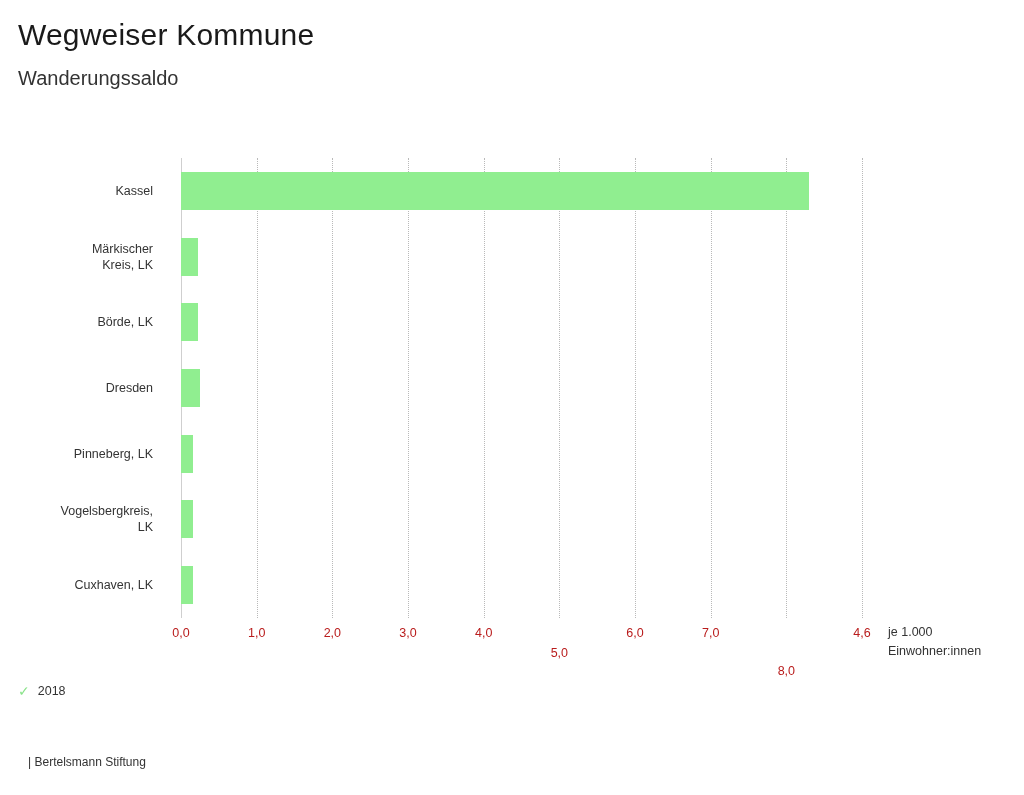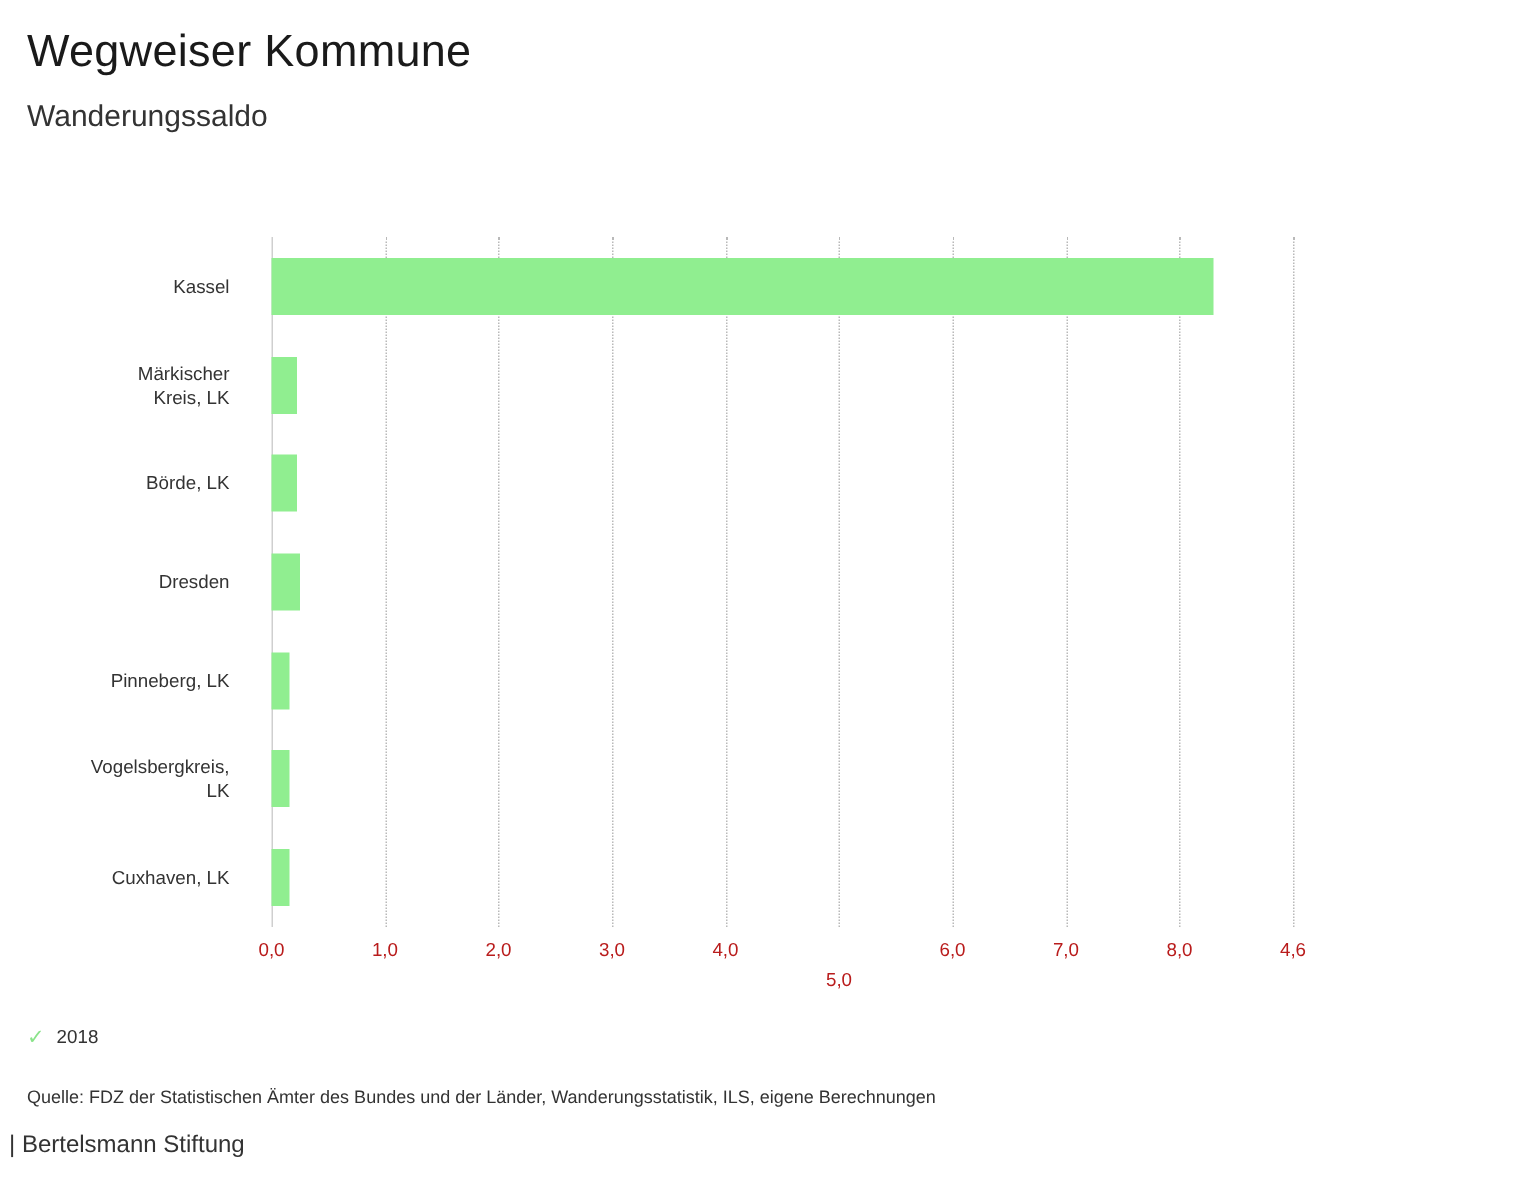--- a/index.html
+++ b/index.html
@@ -141,23 +141,23 @@
   }
   .source {
     position: absolute;
     left: 18px;
     top: 724px;
     font-size: 12px;
     color: #333333;
   }
   .imprint {
     position: absolute;
-    left: 6px;
+    left: 28px;
     top: 755px;
-    font-size: 16px;
+    font-size: 12px;
     color: #333333;
   }
 </style>
 </head>
 <body>
 
 <div class="page">
 
   <div class="title">Wegweiser Kommune</div>
   <div class="subtitle">Wanderungssaldo</div>
@@ -226,26 +226,29 @@
 
   <div class="xaxis">
       <div class="xtick" style="left: 0px;">0,0</div>
       <div class="xtick" style="left: 75.6667px;">1,0</div>
       <div class="xtick" style="left: 151.333px;">2,0</div>
       <div class="xtick" style="left: 227px;">3,0</div>
       <div class="xtick" style="left: 302.667px;">4,0</div>
       <div class="xtick" style="left: 378.333px; margin-top: 20px;">5,0</div>
       <div class="xtick" style="left: 454px;">6,0</div>
       <div class="xtick" style="left: 529.667px; text-align: center;">7,0</div>
-      <div class="xtick" style="left: 605.333px;">8,0</div>
+      <div class="xtick" style="left: 605.333px; margin-top: 38px;">8,0</div>
       <div class="xtick" style="left: 681px;">4,6</div>
     </div>
 
+  <div class="unit">
+    <div>je 1.000</div>
+    <div>Einwohner:innen</div>
+  </div>
 
   <div class="legend">
     <span class="check">✓</span>
     <span>2018</span>
   </div>
 
-  <div class="source">Quelle: FDZ der Statistischen Ämter des Bundes und der Länder, Wanderungsstatistik, ILS, eigene Berechnungen</div>
   <div class="imprint">| Bertelsmann Stiftung</div>
 
 </div>
 
 </body></html>

